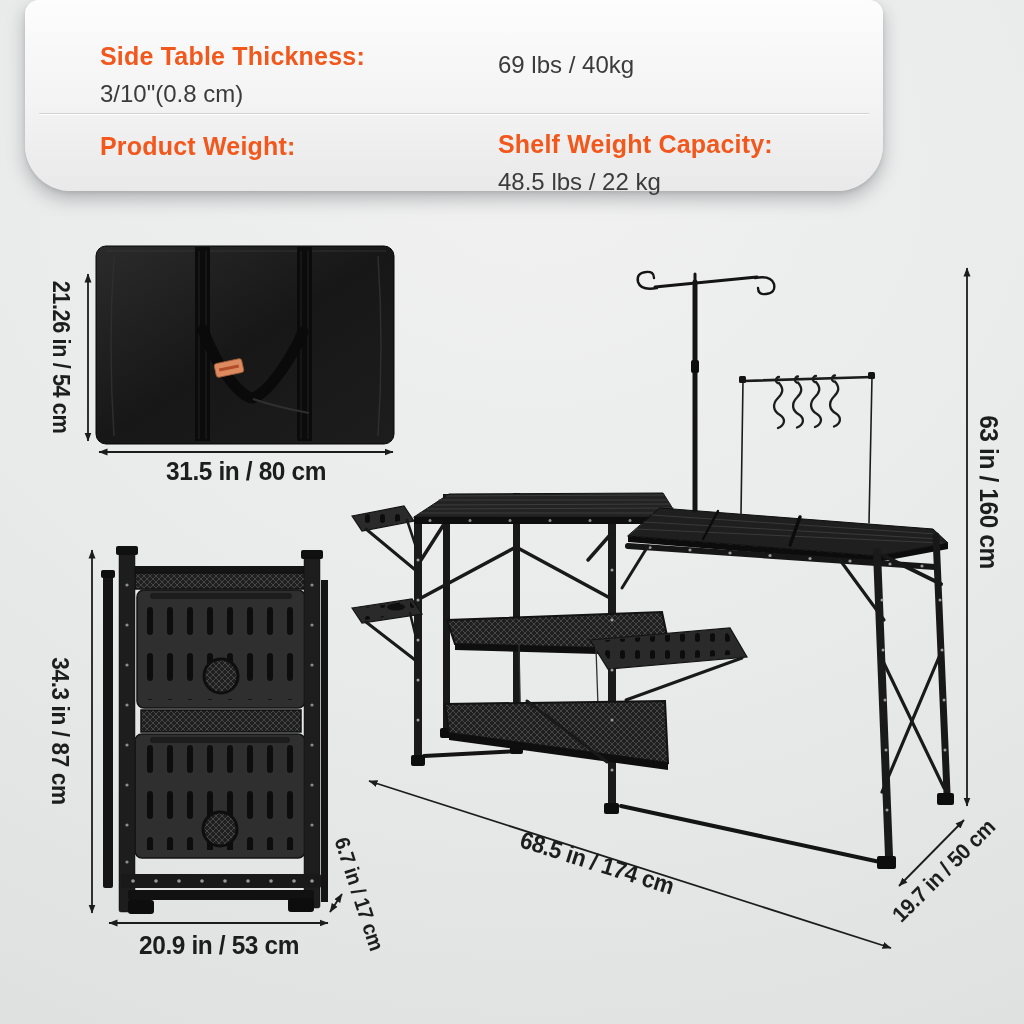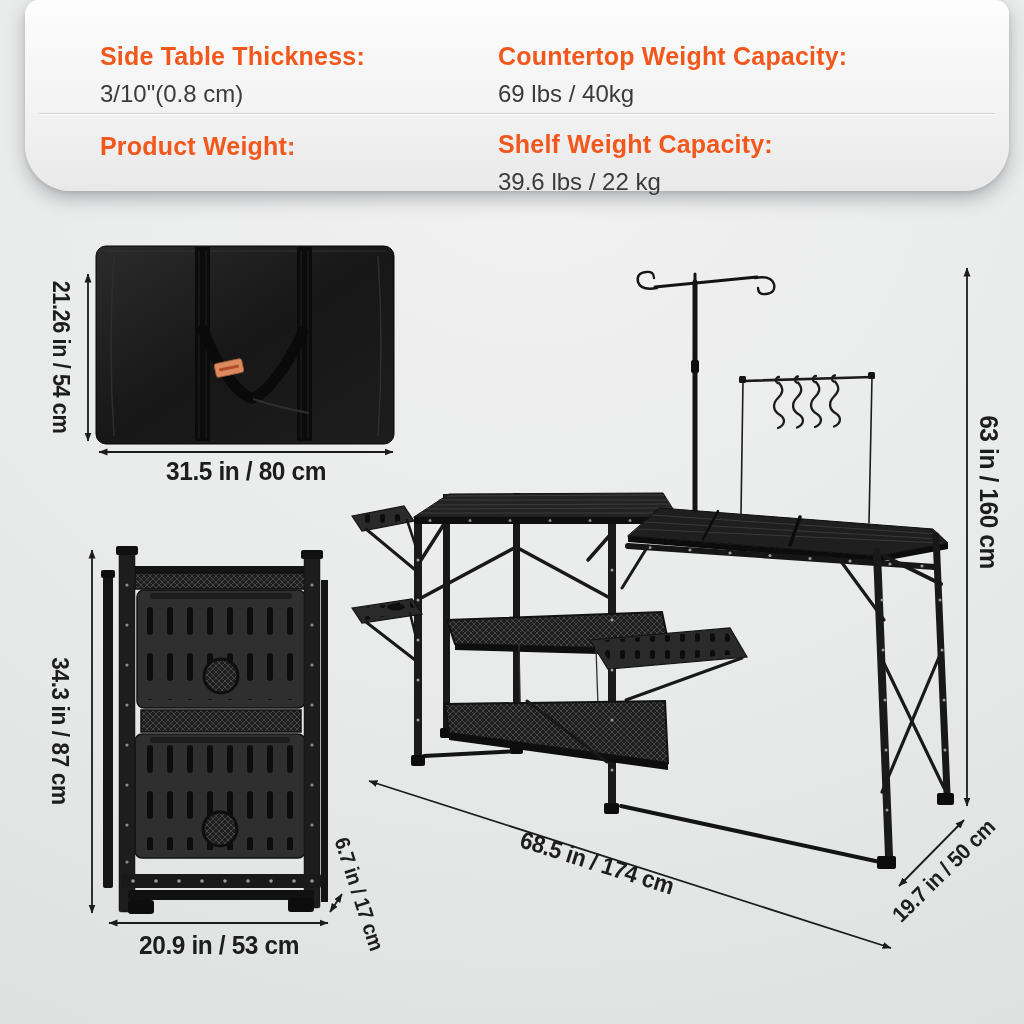--- a/index.html
+++ b/index.html
@@ -3,21 +3,21 @@
 <meta charset="utf-8">
 <style>
   html,body{margin:0;padding:0;background:#cfd1d2;}
   .stage{
     position:relative;width:1024px;height:1024px;overflow:hidden;
     font-family:"Liberation Sans","DejaVu Sans",sans-serif;
     background:radial-gradient(140% 120% at 52% 16%, #f1f1f1 0%, #e9eaea 42%, #dfe1e1 78%, #d6d8d9 100%);
   }
   
   .banner{
-    position:absolute;left:25px;top:0;width:984px;height:191px;
+    position:absolute;left:25px;top:0;width:858px;height:191px;
     background:linear-gradient(180deg,#fdfdfd 0%,#f3f3f3 55%,#e9e9e9 100%);
     border-radius:14px 14px 46px 46px;
     box-shadow:0 8px 18px rgba(90,95,100,.40), 0 2px 4px rgba(0,0,0,.10);
   }
   .banner-divider{
     position:absolute;left:14px;right:14px;top:113px;height:1px;
     background:#d3d3d3;box-shadow:0 1px 0 rgba(255,255,255,.85);
   }
   .spec-cell{position:absolute;white-space:nowrap;}
   .spec-cell .lbl{font-size:25px;font-weight:700;color:#F2571C;letter-spacing:.2px;}
@@ -38,30 +38,29 @@
 <body>
 
 <div class="stage">
 
   <div class="banner">
     <div class="spec-cell cell-a">
       <div class="lbl">Side Table Thickness:</div>
       <div class="val">3/10"(0.8 cm)</div>
     </div>
     <div class="spec-cell cell-b">
-      <div class="lbl">Countertop Weight Capacity:</div>
       <div class="val">69 lbs / 40kg</div>
     </div>
     <div class="banner-divider"></div>
     <div class="spec-cell cell-c">
       <div class="lbl">Product Weight:</div>
     </div>
     <div class="spec-cell cell-d">
       <div class="lbl">Shelf Weight Capacity:</div>
-      <div class="val">39.6 lbs / 22 kg</div>
+      <div class="val">48.5 lbs / 22 kg</div>
     </div>
   </div>
 
   <svg class="fig-svg" width="1024" height="1024" viewBox="0 0 1024 1024">
     <defs>
       <linearGradient id="bagG" x1="0" y1="0" x2="1" y2="1">
         <stop offset="0" stop-color="#2b2b2b"></stop>
           <stop offset="0.5" stop-color="#171717"></stop>
           <stop offset="1" stop-color="#1d1d1d"></stop>
       </linearGradient>

